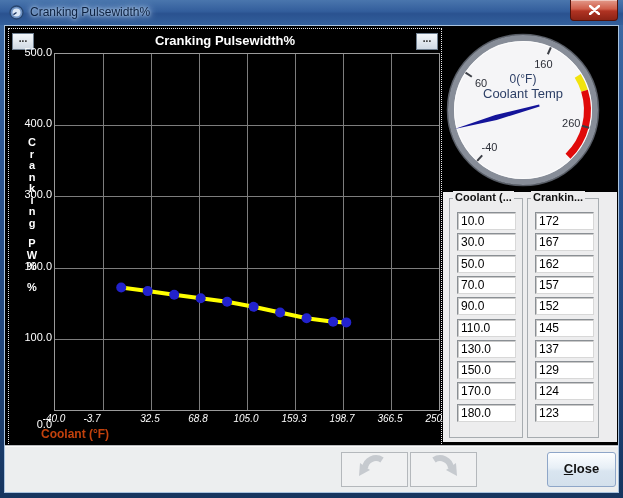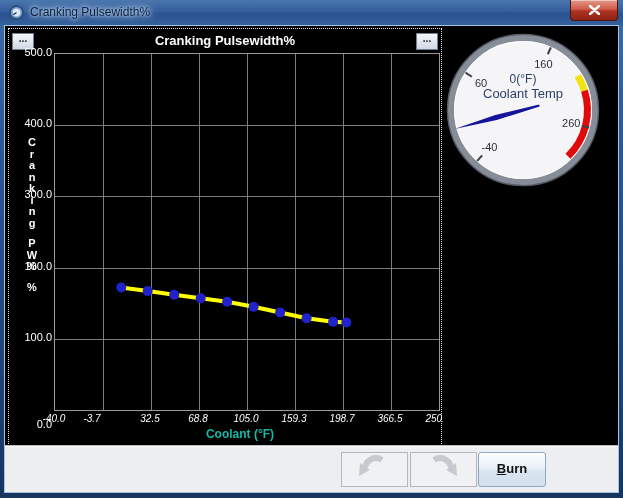--- a/index.html
+++ b/index.html
@@ -28,22 +28,22 @@
   .dots-btn{position:absolute;top:4px;width:20px;height:15px;
     background:linear-gradient(180deg,#f4f7fa,#cfd9e4);border:1px solid #6f7f90;
     color:#222;font-size:10px;line-height:9px;text-align:center;font-weight:bold;cursor:default;}
   .dots-left{left:3px;} .dots-right{left:407px;}
   .plot{position:absolute;left:45px;top:24px;width:384px;height:356px;
     border:1px solid #9a9a9a;background:#000;}
   .vgrid{position:absolute;top:0;bottom:0;width:1px;background:#7d7d7d;}
   .hgrid{position:absolute;left:0;right:0;height:1px;background:#7d7d7d;}
   .ytick{position:absolute;width:43px;text-align:right;color:#fff;font-size:11px;left:0;}
   .xtick{position:absolute;width:48px;text-align:center;color:#fff;font-size:10px;top:384px;font-style:italic;}
-  .x-axis-title{position:absolute;left:39px;width:384px;top:398px;text-align:center;
-    color:#14b8a6;font-size:12px;font-weight:bold;}
+  .x-axis-title{position:absolute;left:32px;width:384px;top:398px;text-align:left;
+    color:#c2410c;font-size:12px;font-weight:bold;}
   .ylabel-stack{position:absolute;left:14px;top:108px;width:18px;text-align:center;
     color:#fff;font-size:11px;font-weight:bold;line-height:11.5px;}
   .curve-svg{position:absolute;left:0;top:0;}
   
   .right-panel{position:absolute;left:438px;top:2px;width:174px;height:418px;background:#000;}
   .gauge-wrap{position:absolute;left:0;top:0;width:174px;height:164px;}
   .table-panel{position:absolute;left:0;top:164px;width:174px;height:250px;background:#ededee;}
   .group{position:absolute;top:6px;height:238px;border:1px solid #a7acb0;}
   .group-title{position:absolute;top:-8px;left:3px;background:#ededee;padding:0 2px;
     font-size:11px;font-weight:bold;color:#111;white-space:nowrap;}
@@ -169,32 +169,60 @@
               <line x1="104.81093522762382" y1="26.273727083801347" x2="107.86146005069232" y2="19.422136151481844" stroke="#3c3f46" stroke-width="2"></line>
               <text x="100.33683215379001" y="40.32272711786996" text-anchor="middle" font-size="11" fill="#2c2f38">160</text>
               <line x1="138.92147540363317" y1="97.78796175125379" x2="146.16591910080118" y2="99.7291045895227" stroke="#3c3f46" stroke-width="2"></line>
               <text x="128.2962913144534" y="98.94095225512606" text-anchor="middle" font-size="11" fill="#2c2f38">260</text>
               <polygon points="11.6,101.1 52.3,87.0 96.1,76.5 96.6,78.4 53.7,92.0" fill="#14149a"></polygon>
             </g>
           <text x="80" y="55" text-anchor="middle" font-size="12" fill="#2d3f66">0(°F)</text>
           <text x="80" y="70" text-anchor="middle" font-size="13" fill="#2d3f66">Coolant Temp</text>
         </svg>
       </div>
+      <div class="table-panel" id="table-panel">
+          <div class="group" style="left: 6px; width: 72px;">
+            <span class="group-title">Coolant (...</span>
+            <input class="cell-input" type="text" value="10.0" style="left: 7px; top: 13px;">
+            <input class="cell-input" type="text" value="30.0" style="left: 7px; top: 34.3px;">
+            <input class="cell-input" type="text" value="50.0" style="left: 7px; top: 55.6px;">
+            <input class="cell-input" type="text" value="70.0" style="left: 7px; top: 76.9px;">
+            <input class="cell-input" type="text" value="90.0" style="left: 7px; top: 98.2px;">
+            <input class="cell-input" type="text" value="110.0" style="left: 7px; top: 119.5px;">
+            <input class="cell-input" type="text" value="130.0" style="left: 7px; top: 140.8px;">
+            <input class="cell-input" type="text" value="150.0" style="left: 7px; top: 162.1px;">
+            <input class="cell-input" type="text" value="170.0" style="left: 7px; top: 183.4px;">
+            <input class="cell-input" type="text" value="180.0" style="left: 7px; top: 204.7px;">
+          </div>
+          <div class="group" style="left: 84px; width: 70px;">
+            <span class="group-title">Crankin...</span>
+            <input class="cell-input" type="text" value="172" style="left: 7px; top: 13px;">
+            <input class="cell-input" type="text" value="167" style="left: 7px; top: 34.3px;">
+            <input class="cell-input" type="text" value="162" style="left: 7px; top: 55.6px;">
+            <input class="cell-input" type="text" value="157" style="left: 7px; top: 76.9px;">
+            <input class="cell-input" type="text" value="152" style="left: 7px; top: 98.2px;">
+            <input class="cell-input" type="text" value="145" style="left: 7px; top: 119.5px;">
+            <input class="cell-input" type="text" value="137" style="left: 7px; top: 140.8px;">
+            <input class="cell-input" type="text" value="129" style="left: 7px; top: 162.1px;">
+            <input class="cell-input" type="text" value="124" style="left: 7px; top: 183.4px;">
+            <input class="cell-input" type="text" value="123" style="left: 7px; top: 204.7px;">
+          </div>
+        </div>
     </div>
 
     <div class="footer">
       <div class="icon-btn btn-undo">
         <svg width="63" height="31" viewBox="0 0 63 31">
           <path d="M40 7 a11 11 0 0 0 -17 8" fill="none" stroke="#c6cacf" stroke-width="6"></path>
           <polygon points="18,10 28,17 17,23" fill="#c6cacf"></polygon>
         </svg>
       </div>
       <div class="icon-btn btn-redo">
         <svg width="63" height="31" viewBox="0 0 63 31">
           <path d="M23 7 a11 11 0 0 1 17 8" fill="none" stroke="#c6cacf" stroke-width="6"></path>
           <polygon points="45,10 35,17 46,23" fill="#c6cacf"></polygon>
         </svg>
       </div>
-      <div class="push-btn btn-burn"><span class="mnemonic">B</span><span>urn</span></div>
+      <div class="push-btn btn-close"><span class="mnemonic">C</span><span>lose</span></div>
     </div>
 
   </div>
 </div>
 
 </body></html>

